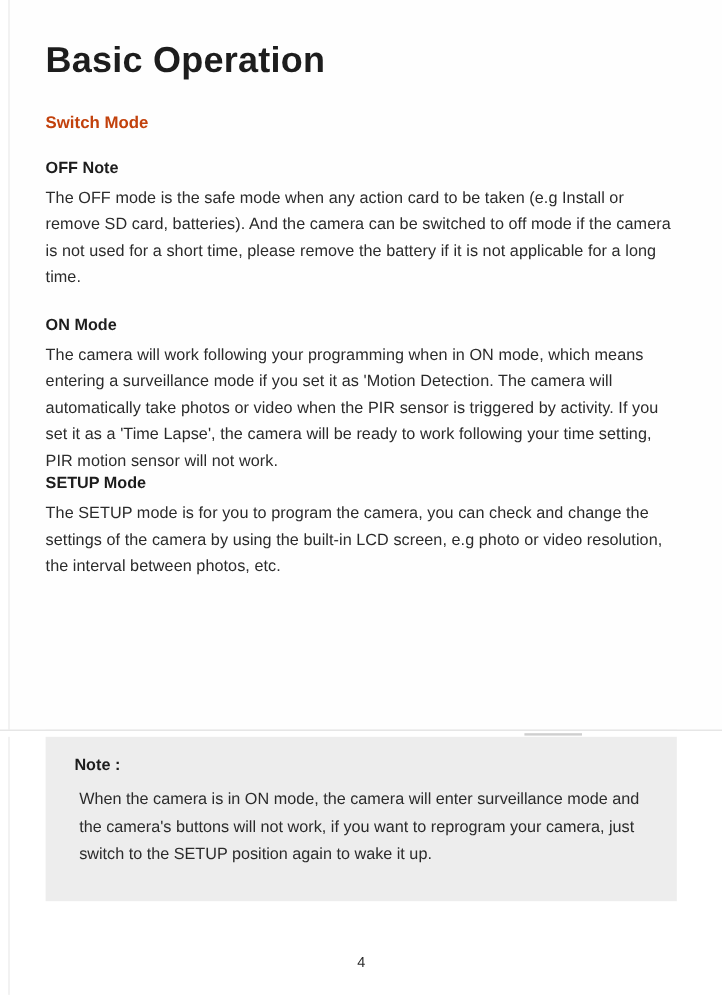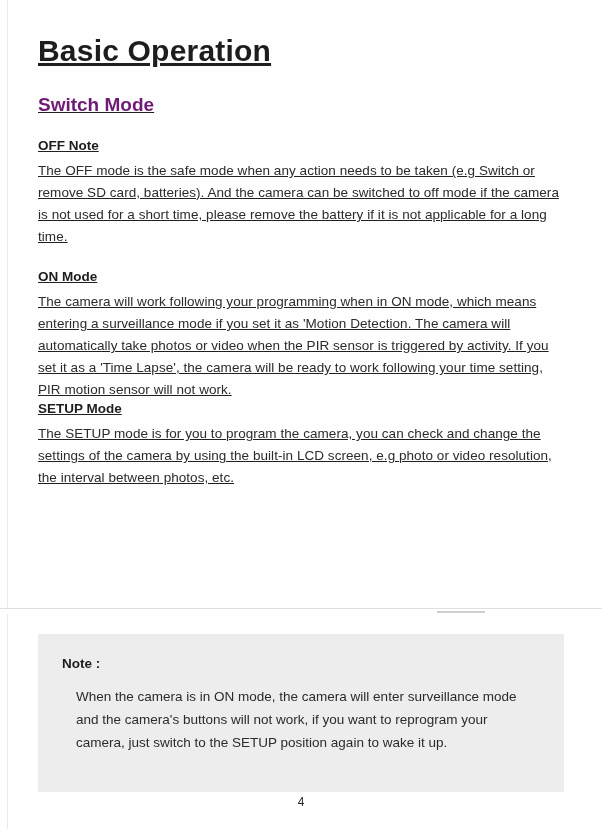--- a/index.html
+++ b/index.html
@@ -15,21 +15,20 @@
     overflow: hidden;
     position: relative;
   }
   .page {
     position: relative;
     width: 602px;
     height: 614px;
     box-sizing: border-box;
     padding: 34px 38px 0 38px;
     background: #fefefe;
-    text-decoration: underline;
   }
   .left-rule {
     position: absolute;
     left: 0;
     top: 0;
     width: 7px;
     height: 829px;
     background: #ffffff;
     border-right: 1px solid #e9e9e9;
   }
@@ -51,24 +50,24 @@
     background: #cfcfcf;
   }
   h1.doc-title {
     font-size: 30px;
     font-weight: bold;
     letter-spacing: 0.2px;
     margin: 0 0 26px 0;
     color: #1d1d1d;
   }
   h2.section-title {
-    font-size: 19px;
+    font-size: 14px;
     font-weight: bold;
     margin: 0 0 22px 0;
-    color: #701a75;
+    color: #c2410c;
   }
   h3.sub-title {
     font-size: 13.5px;
     font-weight: bold;
     margin: 0 0 7px 0;
     color: #1d1d1d;
   }
   p.body-text {
     font-size: 13.5px;
     line-height: 22px;
@@ -78,36 +77,36 @@
   }
   .block {
     margin-bottom: 21px;
   }
   .block-on {
     margin-bottom: 0;
   }
   .note-box {
     position: absolute;
     left: 38px;
-    top: 634px;
+    top: 608px;
     width: 526px;
     box-sizing: border-box;
     background: #ededed;
     padding: 22px 24px 24px 24px;
   }
   .note-label {
     font-size: 13.5px;
     font-weight: bold;
     margin: 0 0 9px 0;
     color: #1d1d1d;
   }
   .note-text {
     font-size: 13.5px;
     line-height: 23px;
-    margin: 14px;
+    margin: 4px;
     color: #2b2b2b;
   }
   .page-number {
     position: absolute;
     left: 0;
     top: 795px;
     width: 602px;
     text-align: center;
     font-size: 12px;
     color: #2b2b2b;
@@ -119,21 +118,21 @@
 <div class="page">
 
   <div class="left-rule"></div>
 
   <h1 class="doc-title">Basic Operation</h1>
 
   <h2 class="section-title">Switch Mode</h2>
 
   <div class="block">
     <h3 class="sub-title">OFF Note</h3>
-    <p class="body-text">The OFF mode is the safe mode when any action needs to be taken (e.g Switch or remove SD card, batteries). And the camera can be switched to off mode if the camera is not used for a short time, please remove the battery if it is not applicable for a long time.</p>
+    <p class="body-text">The OFF mode is the safe mode when any action card to be taken (e.g Install or remove SD card, batteries). And the camera can be switched to off mode if the camera is not used for a short time, please remove the battery if it is not applicable for a long time.</p>
   </div>
 
   <div class="block block-on">
     <h3 class="sub-title">ON Mode</h3>
     <p class="body-text">The camera will work following your programming when in  ON mode, which means entering a surveillance mode if you set it as 'Motion Detection. The camera will automatically take photos or video when the PIR sensor is triggered by activity. If you set it as a 'Time Lapse', the camera will be ready to work following your time setting, PIR motion sensor will not work.</p>
   </div>
 
   <div class="block">
     <h3 class="sub-title">SETUP Mode</h3>
     <p class="body-text">The SETUP mode is for you to program the camera, you can check and change the settings of the camera by using the built-in LCD screen, e.g photo or video resolution, the interval between photos, etc.</p>

